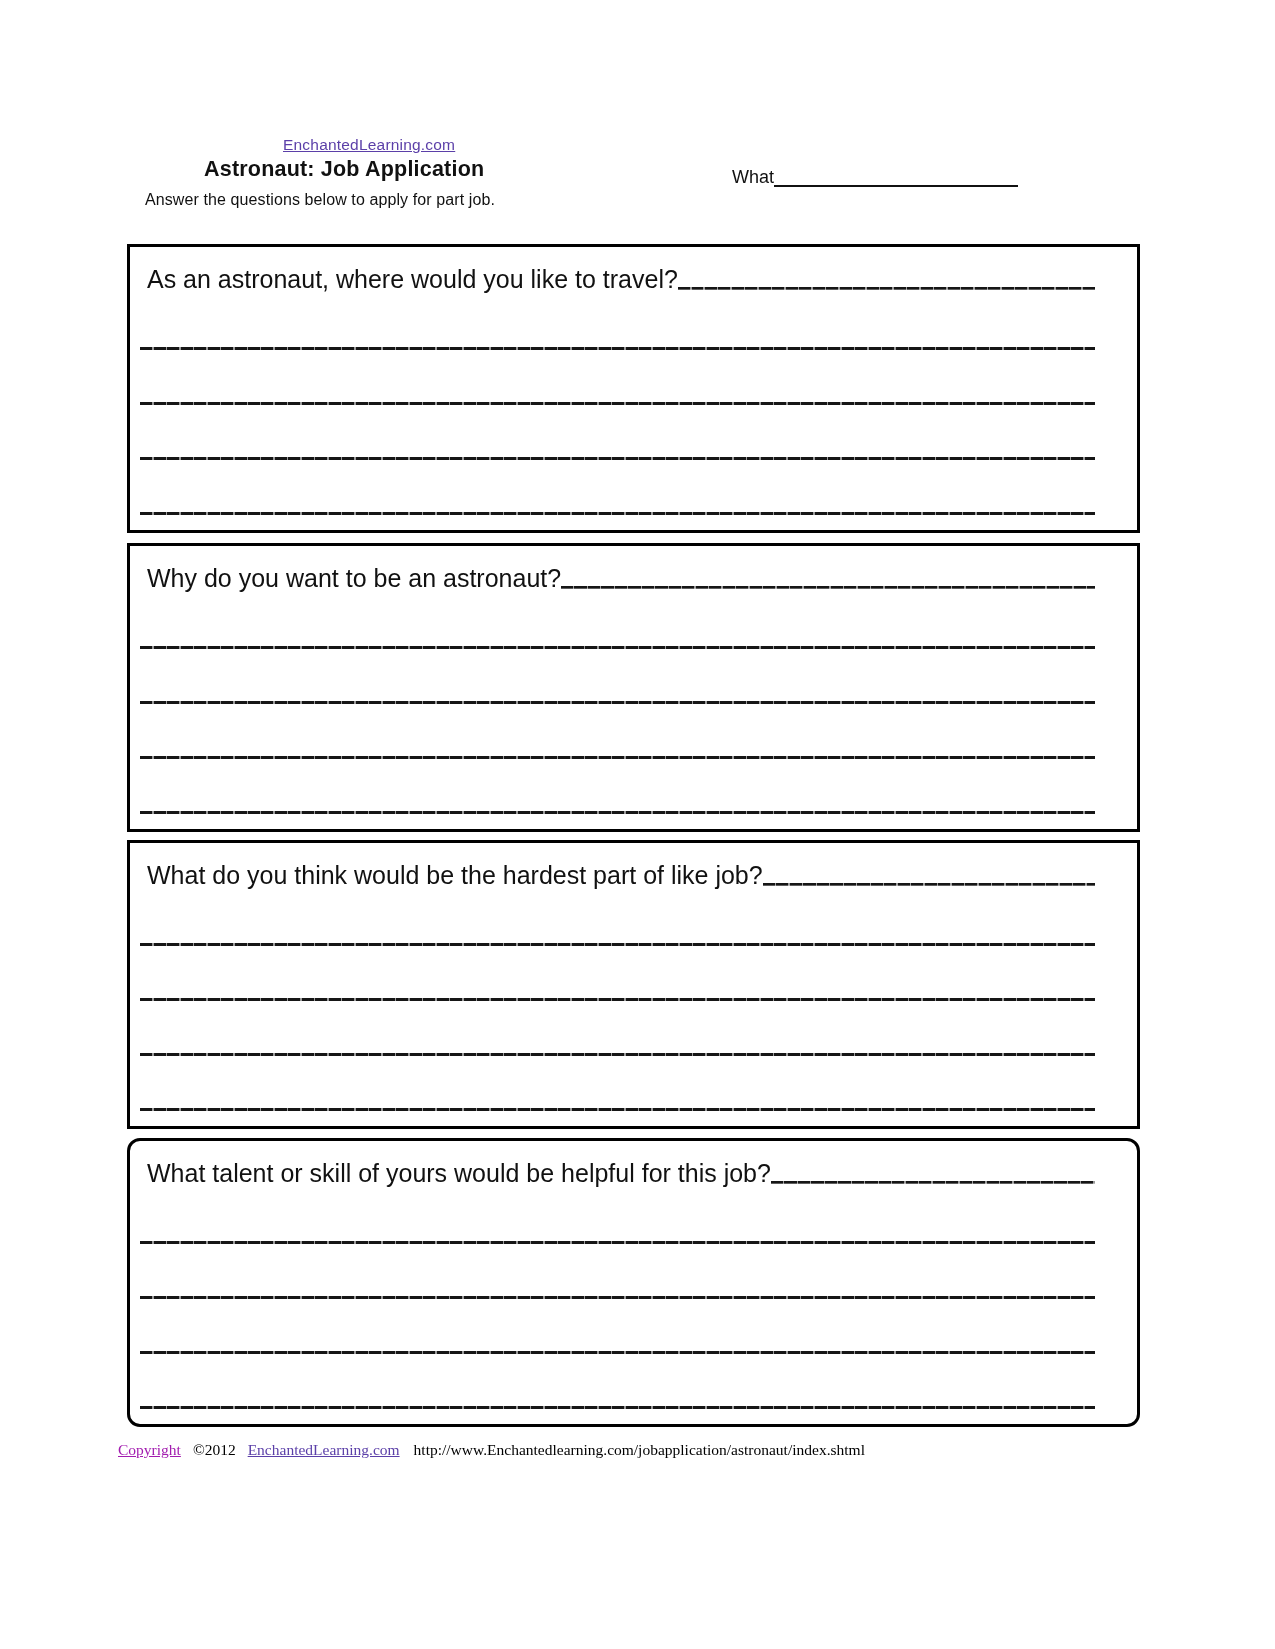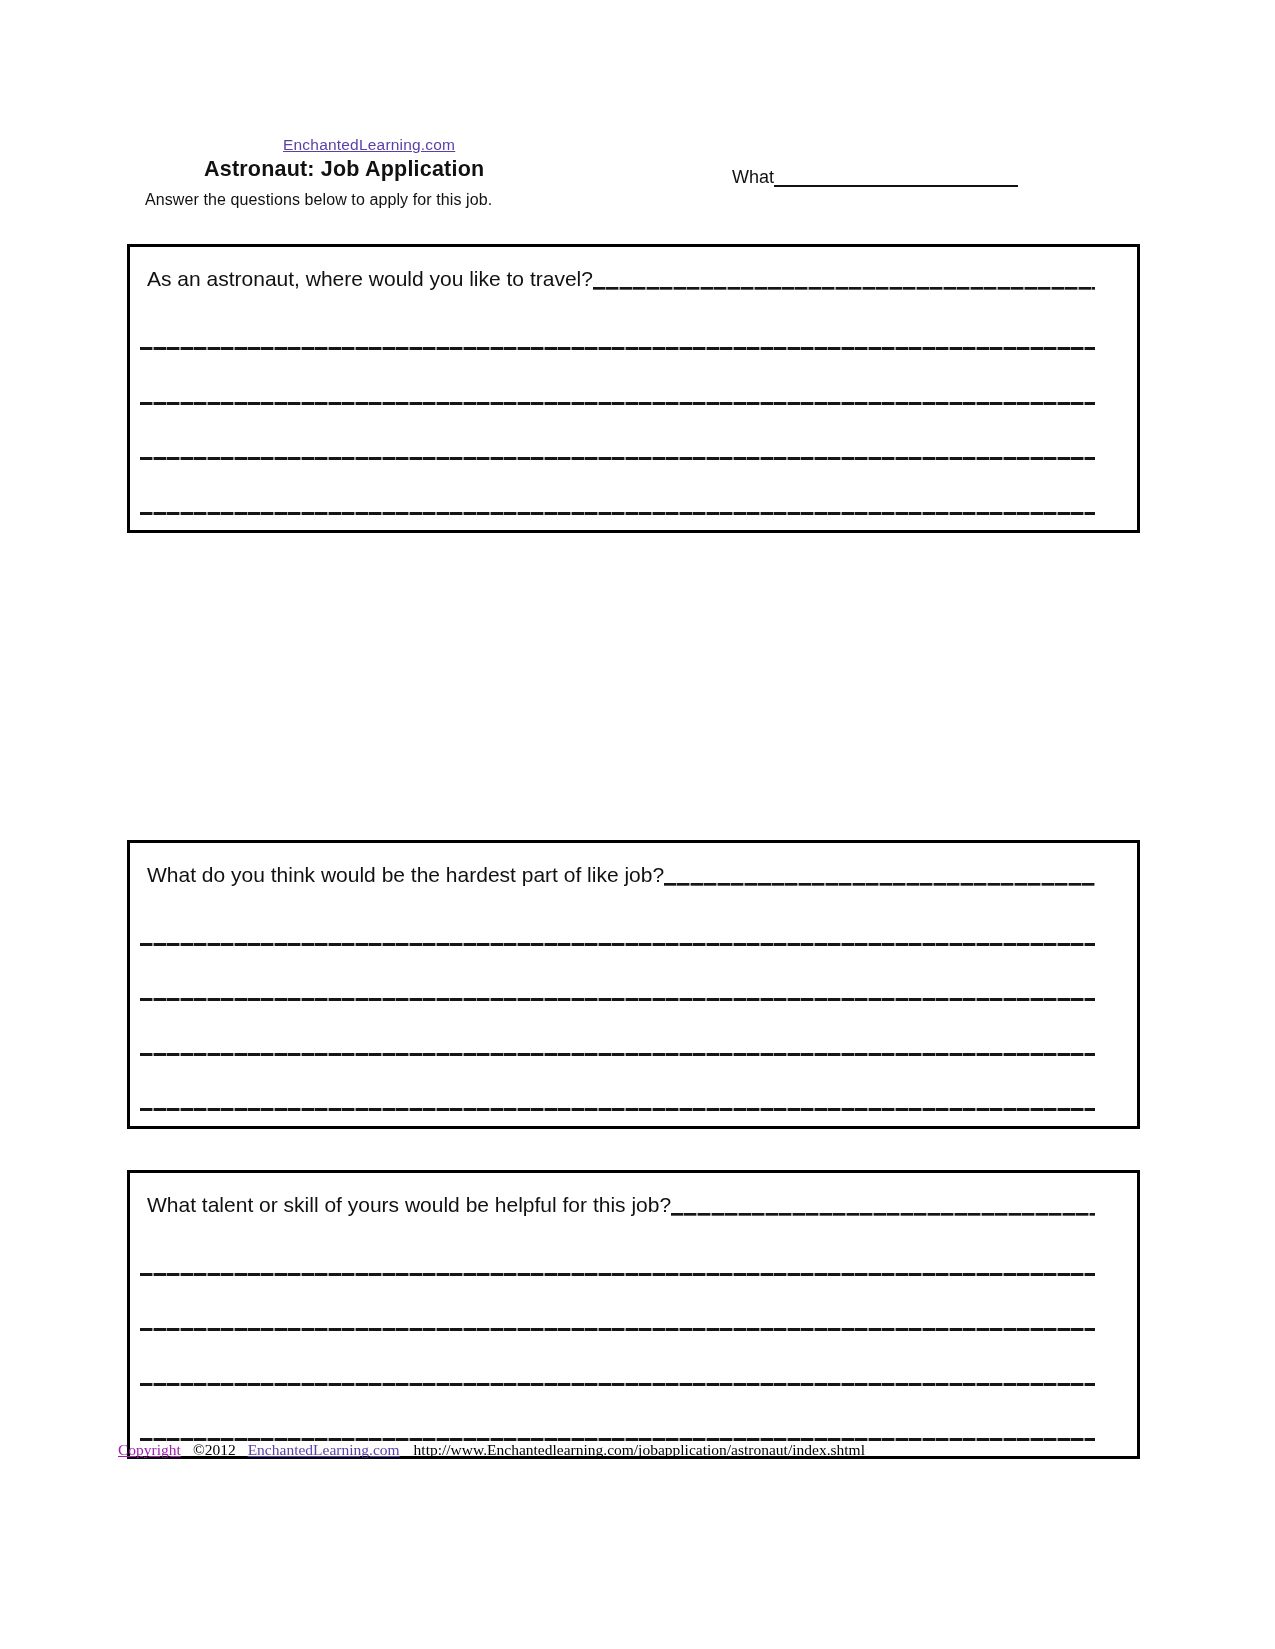--- a/index.html
+++ b/index.html
@@ -37,25 +37,25 @@
     font-size:16px;letter-spacing:.1px;
   }
   
   .qbox{
     position:absolute;left:127px;width:1013px;height:289px;
     border:3px solid #000;box-sizing:border-box;background:#fff;
   }
   .qbox.b1{top:244px;}
   .qbox.b2{top:543px;}
   .qbox.b3{top:840px;}
-  .qbox.b4{top:1170px;}
+  .qbox.b4{top:1138px;border-radius:13px;}
   .q-row{
     display:flex;align-items:stretch;
     margin:17px 42px 0 17px;
-    font-size:21px;line-height:30px;
+    font-size:25px;line-height:30px;
     white-space:nowrap;
   }
   .q-fill{
     flex:1 1 auto;
     margin-bottom:4px;
     background:repeating-linear-gradient(90deg,#161616 0 12px,#9a9a9a 12px 13.5px);
     background-size:100% 2.7px;
     background-position:left bottom;
     background-repeat:no-repeat;
     min-width:30px;
@@ -86,33 +86,43 @@
 
   <a class="site-link">EnchantedLearning.com</a>
 
   <div class="page-title">Astronaut: Job Application</div>
 
   <div class="name-row">
     <span class="label">What</span>
     <span class="blank-fill"></span>
   </div>
 
-  <div class="instructions">Answer the questions below to apply for this job.</div>
+  <div class="instructions">Answer the questions below to apply for part job.</div>
 
   <div class="qbox b1">
     <div class="q-row">
       <span>As an astronaut, where would you like to travel?</span>
       <span class="q-fill"></span>
     </div>
     <div class="answer-line l1"></div>
     <div class="answer-line l2"></div>
     <div class="answer-line l3"></div>
     <div class="answer-line l4"></div>
   </div>
 
+  <div class="qbox b2">
+    <div class="q-row">
+      <span>Why do you want to be an astronaut?</span>
+      <span class="q-fill"></span>
+    </div>
+    <div class="answer-line l1"></div>
+    <div class="answer-line l2"></div>
+    <div class="answer-line l3"></div>
+    <div class="answer-line l4"></div>
+  </div>
 
   <div class="qbox b3">
     <div class="q-row">
       <span>What do you think would be the hardest part of like job?</span>
       <span class="q-fill"></span>
     </div>
     <div class="answer-line l1"></div>
     <div class="answer-line l2"></div>
     <div class="answer-line l3"></div>
     <div class="answer-line l4"></div>

